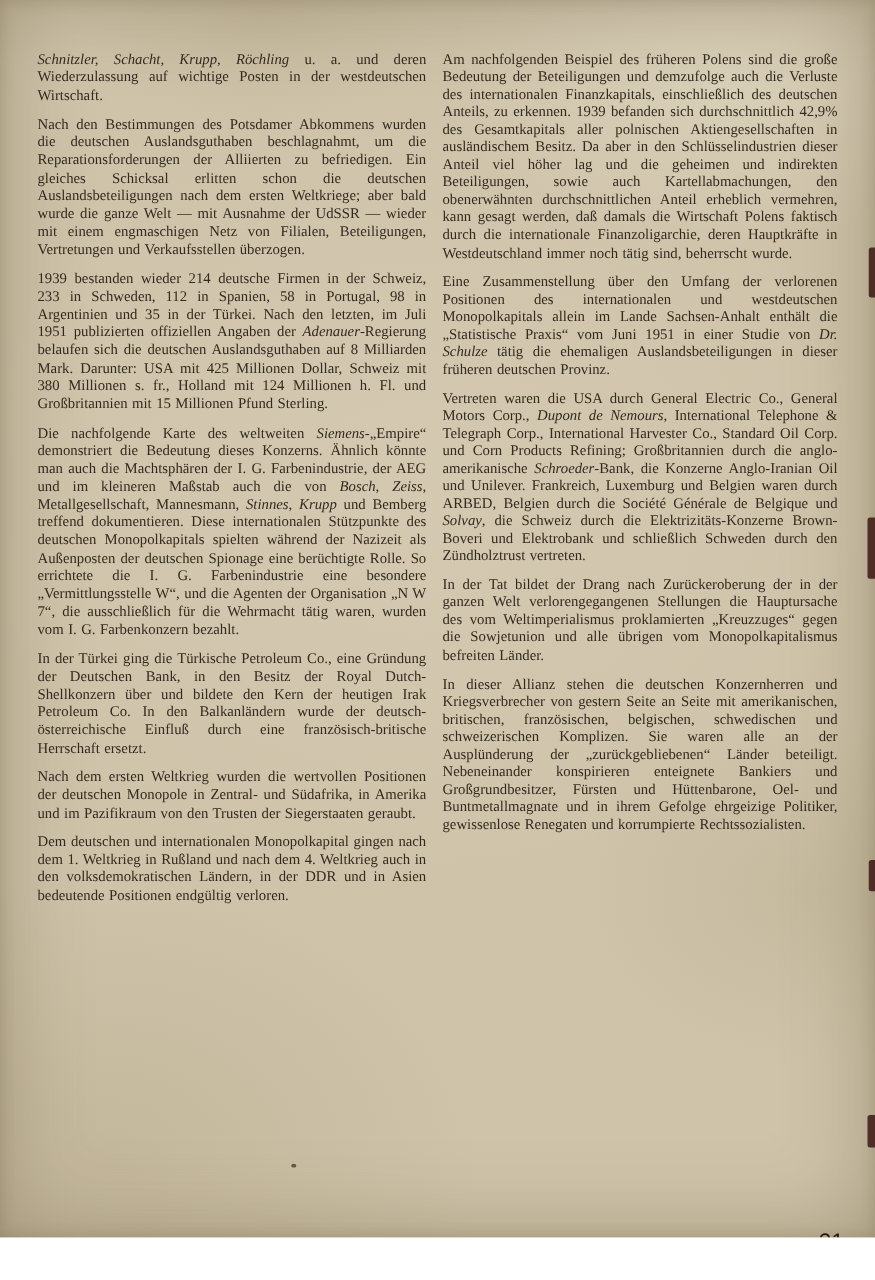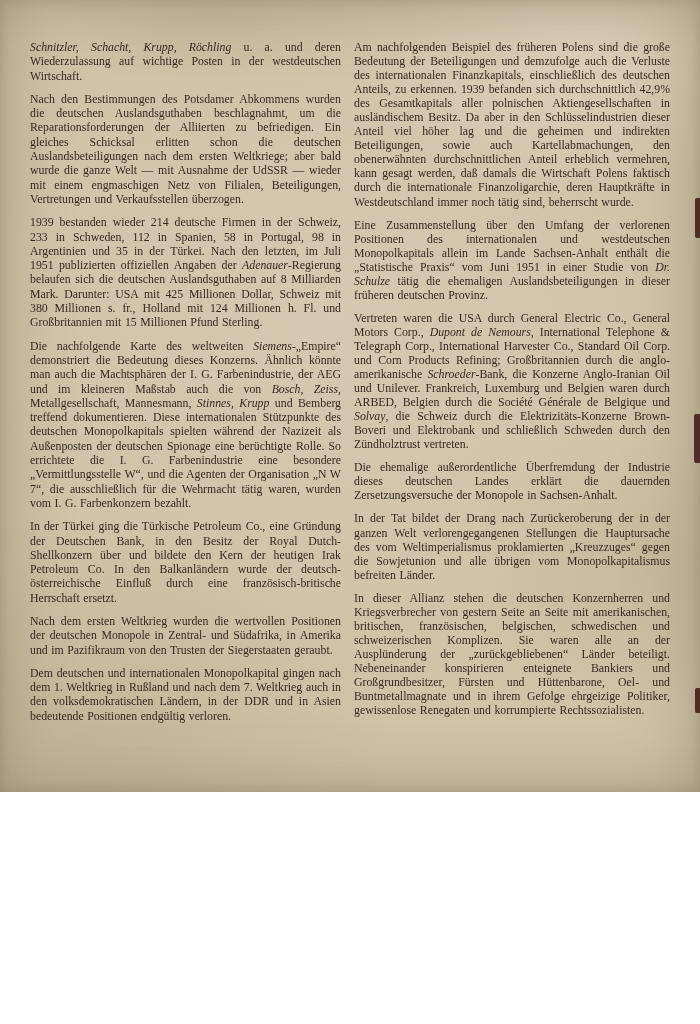--- a/index.html
+++ b/index.html
@@ -4,21 +4,21 @@
 <style>
   :root{
     --paper:#cfc4aa;
     --ink:#332a1f;
     --stain:#411d18;
     --pagenum:#221c14;
   }
   html,body{margin:0;padding:0;}
   .page{
     position:relative;
-    width:700px;height:792px;
+    width:700px;height:990px;
     overflow:hidden;
     background-color:var(--paper);
     background-image:
       radial-gradient(ellipse 320px 200px at 82% 6%, rgba(255,252,240,.22), transparent 70%),
       radial-gradient(ellipse 520px 430px at 48% 40%, rgba(255,250,235,.10), transparent 75%),
       radial-gradient(ellipse 420px 320px at 12% 94%, rgba(120,100,66,.14), transparent 72%),
       radial-gradient(ellipse 260px 200px at 92% 72%, rgba(118,98,64,.10), transparent 70%),
       radial-gradient(ellipse 200px 120px at 30% 2%, rgba(120,100,66,.08), transparent 70%);
     box-shadow: inset 0 0 70px rgba(92,76,48,.38), inset 0 0 12px rgba(92,76,48,.22);
     font-family:"Liberation Serif","DejaVu Serif",serif;
@@ -79,27 +79,26 @@
 <div class="page">
 
   <div class="columns">
     <div class="column left">
         <p><i>Schnitzler, Schacht, Krupp, Röchling</i><span> u. a. und deren Wiederzulassung auf wichtige Posten in der westdeutschen Wirtschaft.</span></p>
         <p><span>Nach den Bestimmungen des Potsdamer Abkommens wurden die deutschen Auslandsguthaben beschlagnahmt, um die Reparationsforderungen der Alliierten zu befriedigen. Ein gleiches Schicksal erlitten schon die deutschen Auslandsbeteiligungen nach dem ersten Weltkriege; aber bald wurde die ganze Welt — mit Ausnahme der UdSSR — wieder mit einem engmaschigen Netz von Filialen, Beteiligungen, Vertretungen und Verkaufsstellen überzogen.</span></p>
         <p><span>1939 bestanden wieder 214 deutsche Firmen in der Schweiz, 233 in Schweden, 112 in Spanien, 58 in Portugal, 98 in Argentinien und 35 in der Türkei. Nach den letzten, im Juli 1951 publizierten offiziellen Angaben der </span><i>Adenauer</i><span>-Regierung belaufen sich die deutschen Auslandsguthaben auf 8 Milliarden Mark. Darunter: USA mit 425 Millionen Dollar, Schweiz mit 380 Millionen s. fr., Holland mit 124 Millionen h. Fl. und Großbritannien mit 15 Millionen Pfund Sterling.</span></p>
         <p><span>Die nachfolgende Karte des weltweiten </span><i>Siemens</i><span>-„Empire“ demonstriert die Bedeutung dieses Konzerns. Ähnlich könnte man auch die Machtsphären der I. G. Farbenindustrie, der AEG und im kleineren Maßstab auch die von </span><i>Bosch</i><span>, </span><i>Zeiss</i><span>, Metallgesellschaft, Mannesmann, </span><i>Stinnes</i><span>, </span><i>Krupp</i><span> und Bemberg treffend dokumentieren. Diese internationalen Stützpunkte des deutschen Monopolkapitals spielten während der Nazizeit als Außenposten der deutschen Spionage eine berüchtigte Rolle. So errichtete die I. G. Farbenindustrie eine besondere „Vermittlungsstelle W“, und die Agenten der Organisation „N W 7“, die ausschließlich für die Wehrmacht tätig waren, wurden vom I. G. Farbenkonzern bezahlt.</span></p>
         <p><span>In der Türkei ging die Türkische Petroleum Co., eine Gründung der Deutschen Bank, in den Besitz der Royal Dutch-Shellkonzern über und bildete den Kern der heutigen Irak Petroleum Co. In den Balkanländern wurde der deutsch-österreichische Einfluß durch eine französisch-britische Herrschaft ersetzt.</span></p>
         <p><span>Nach dem ersten Weltkrieg wurden die wertvollen Positionen der deutschen Monopole in Zentral- und Südafrika, in Amerika und im Pazifikraum von den Trusten der Siegerstaaten geraubt.</span></p>
-        <p><span>Dem deutschen und internationalen Monopolkapital gingen nach dem 1. Weltkrieg in Rußland und nach dem 7. Weltkrieg auch in den volksdemokratischen Ländern, in der DDR und in Asien bedeutende Positionen endgültig verloren.</span></p>
+        <p><span>Dem deutschen und internationalen Monopolkapital gingen nach dem 1. Weltkrieg in Rußland und nach dem 4. Weltkrieg auch in den volksdemokratischen Ländern, in der DDR und in Asien bedeutende Positionen endgültig verloren.</span></p>
       </div>
     <div class="column right">
         <p><span>Am nachfolgenden Beispiel des früheren Polens sind die große Bedeutung der Beteiligungen und demzufolge auch die Verluste des internationalen Finanzkapitals, einschließlich des deutschen Anteils, zu erkennen. 1939 befanden sich durchschnittlich 42,9% des Gesamtkapitals aller polnischen Aktiengesellschaften in ausländischem Besitz. Da aber in den Schlüsselindustrien dieser Anteil viel höher lag und die geheimen und indirekten Beteiligungen, sowie auch Kartellabmachungen, den obenerwähnten durchschnittlichen Anteil erheblich vermehren, kann gesagt werden, daß damals die Wirtschaft Polens faktisch durch die internationale Finanzoligarchie, deren Hauptkräfte in Westdeutschland immer noch tätig sind, beherrscht wurde.</span></p>
         <p><span>Eine Zusammenstellung über den Umfang der verlorenen Positionen des internationalen und westdeutschen Monopolkapitals allein im Lande Sachsen-Anhalt enthält die „Statistische Praxis“ vom Juni 1951 in einer Studie von </span><i>Dr. Schulze</i><span> tätig die ehemaligen Auslandsbeteiligungen in dieser früheren deutschen Provinz.</span></p>
         <p><span>Vertreten waren die USA durch General Electric Co., General Motors Corp., </span><i>Dupont de Nemours</i><span>, International Telephone &amp; Telegraph Corp., International Harvester Co., Standard Oil Corp. und Corn Products Refining; Großbritannien durch die anglo-amerikanische </span><i>Schroeder</i><span>-Bank, die Konzerne Anglo-Iranian Oil und Unilever. Frankreich, Luxemburg und Belgien waren durch ARBED, Belgien durch die Société Générale de Belgique und </span><i>Solvay</i><span>, die Schweiz durch die Elektrizitäts-Konzerne Brown-Boveri und Elektrobank und schließlich Schweden durch den Zündholztrust vertreten.</span></p>
-        <p><span>Die ehemalige außerordentliche Überfremdung der Industrie dieses deutschen Landes erklärt die dauernden Zersetzungsversuche der Monopole in Sachsen-Anhalt.</span></p>
         <p><span>In der Tat bildet der Drang nach Zurückeroberung der in der ganzen Welt verlorengegangenen Stellungen die Hauptursache des vom Weltimperialismus proklamierten „Kreuzzuges“ gegen die Sowjetunion und alle übrigen vom Monopolkapitalismus befreiten Länder.</span></p>
         <p><span>In dieser Allianz stehen die deutschen Konzernherren und Kriegsverbrecher von gestern Seite an Seite mit amerikanischen, britischen, französischen, belgischen, schwedischen und schweizerischen Komplizen. Sie waren alle an der Ausplünderung der „zurückgebliebenen“ Länder beteiligt. Nebeneinander konspirieren enteignete Bankiers und Großgrundbesitzer, Fürsten und Hüttenbarone, Oel- und Buntmetallmagnate und in ihrem Gefolge ehrgeizige Politiker, gewissenlose Renegaten und korrumpierte Rechtssozialisten.</span></p>
       </div>
   </div>
 
   <div class="edge-mark m1"></div>
   <div class="edge-mark m2"></div>
   <div class="edge-mark m3"></div>
   <div class="edge-mark m4"></div>
   <div class="edge-mark m5"></div>

